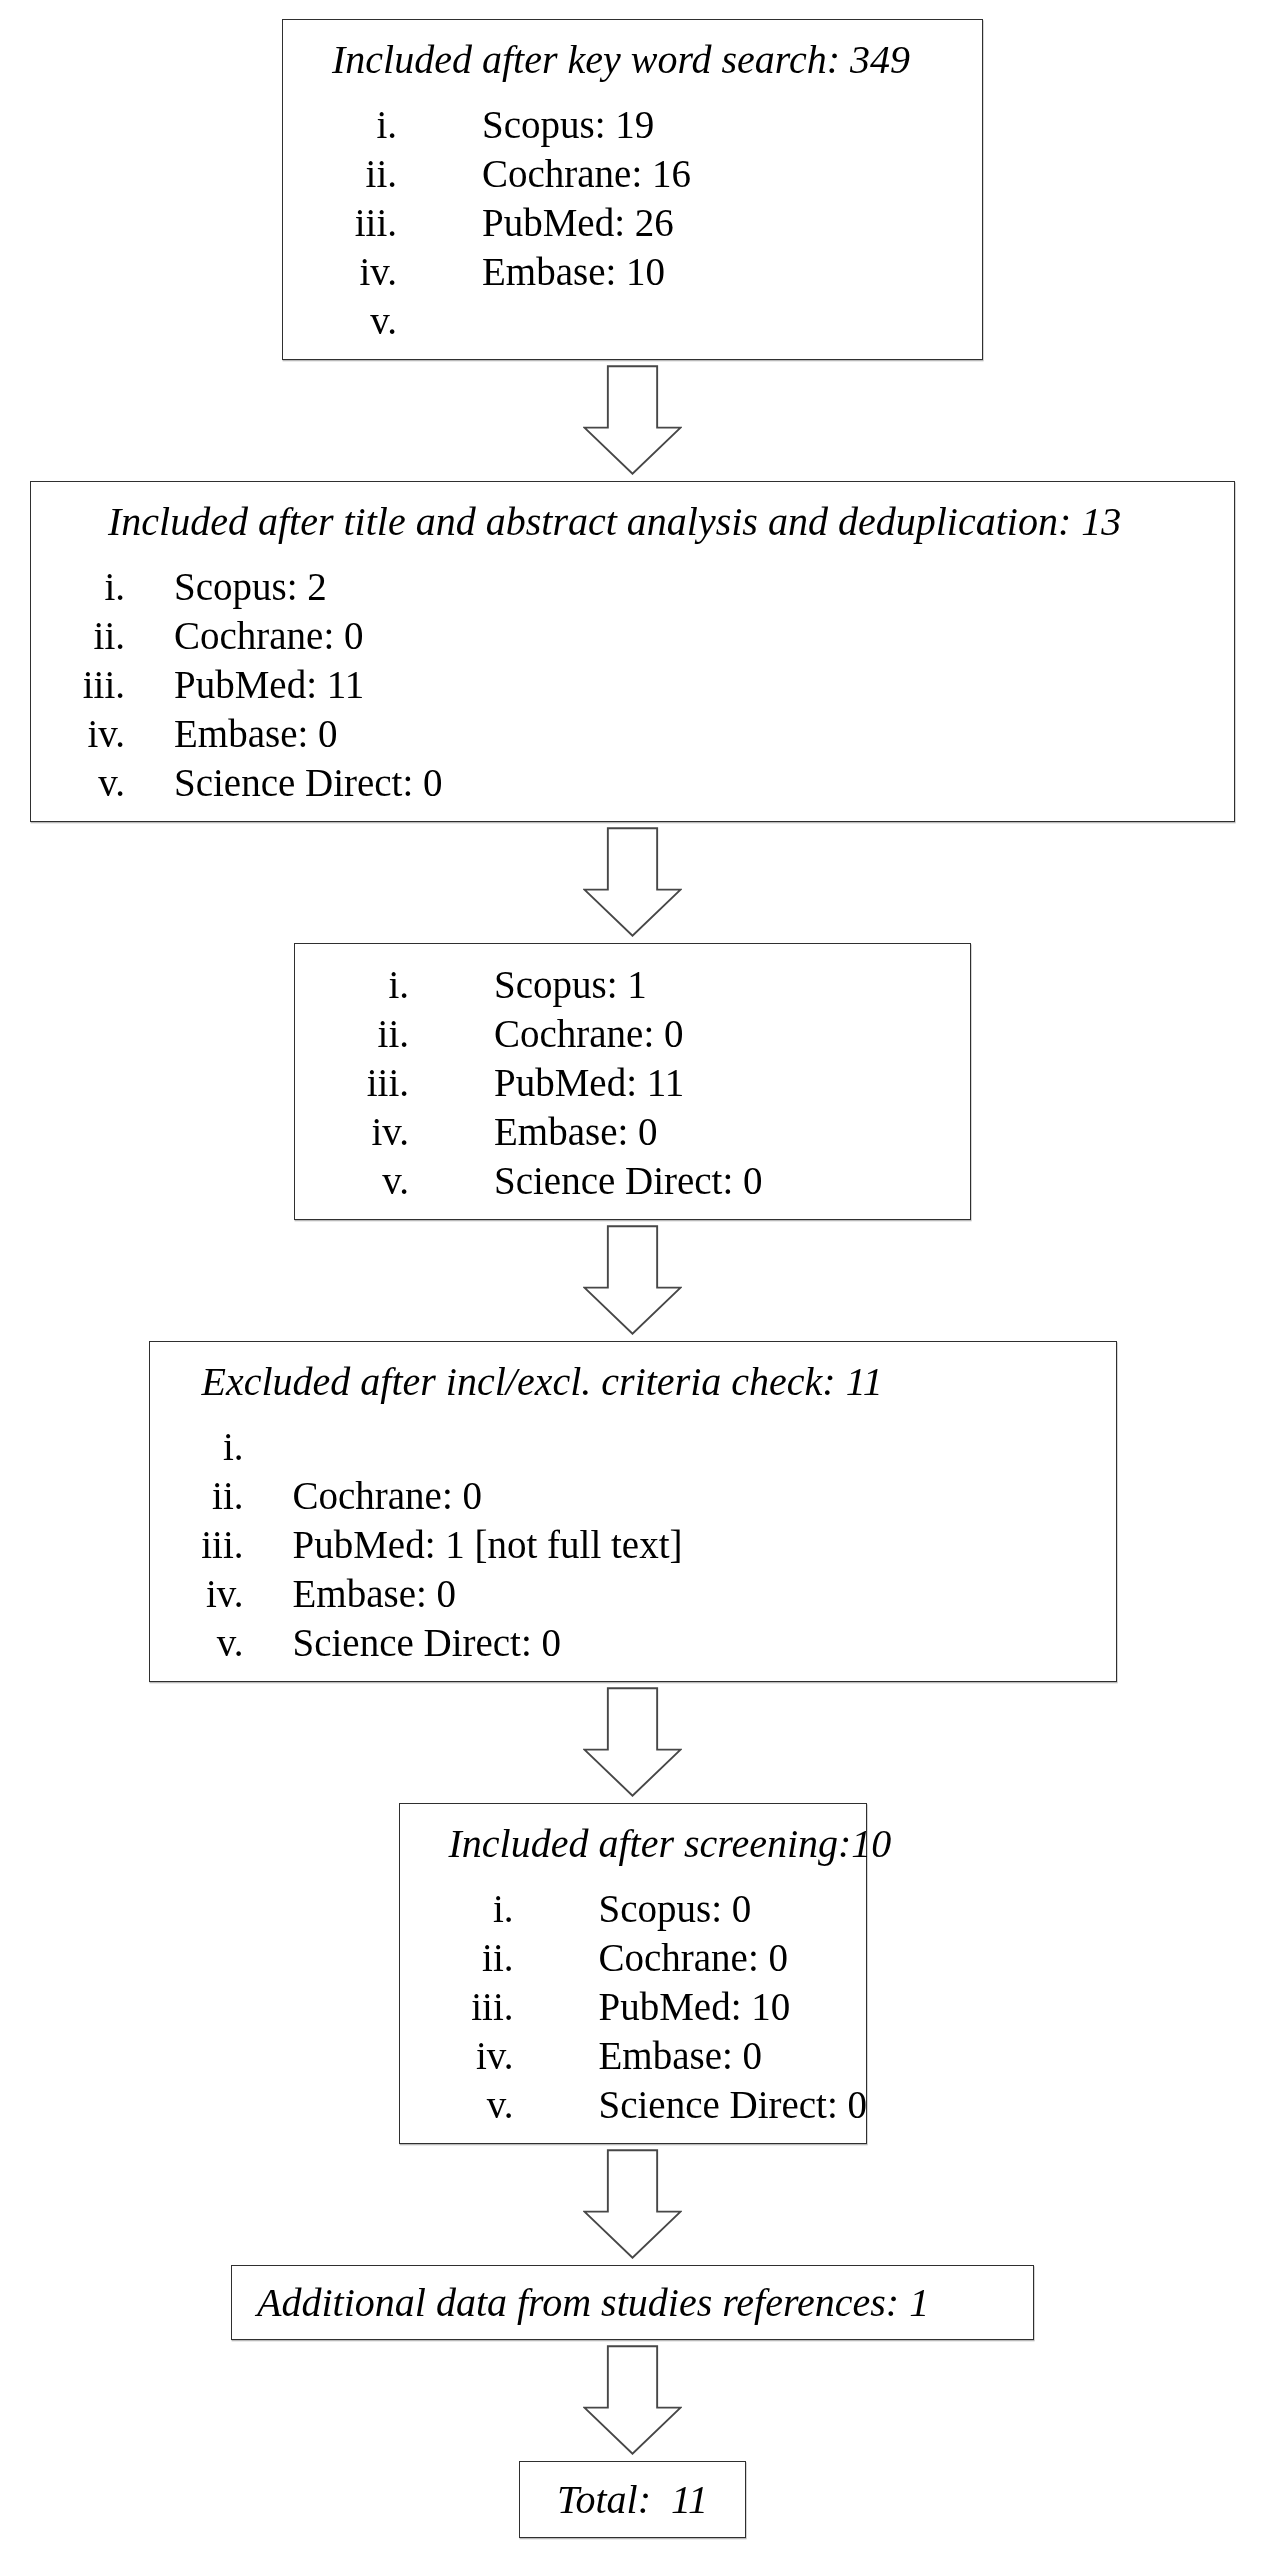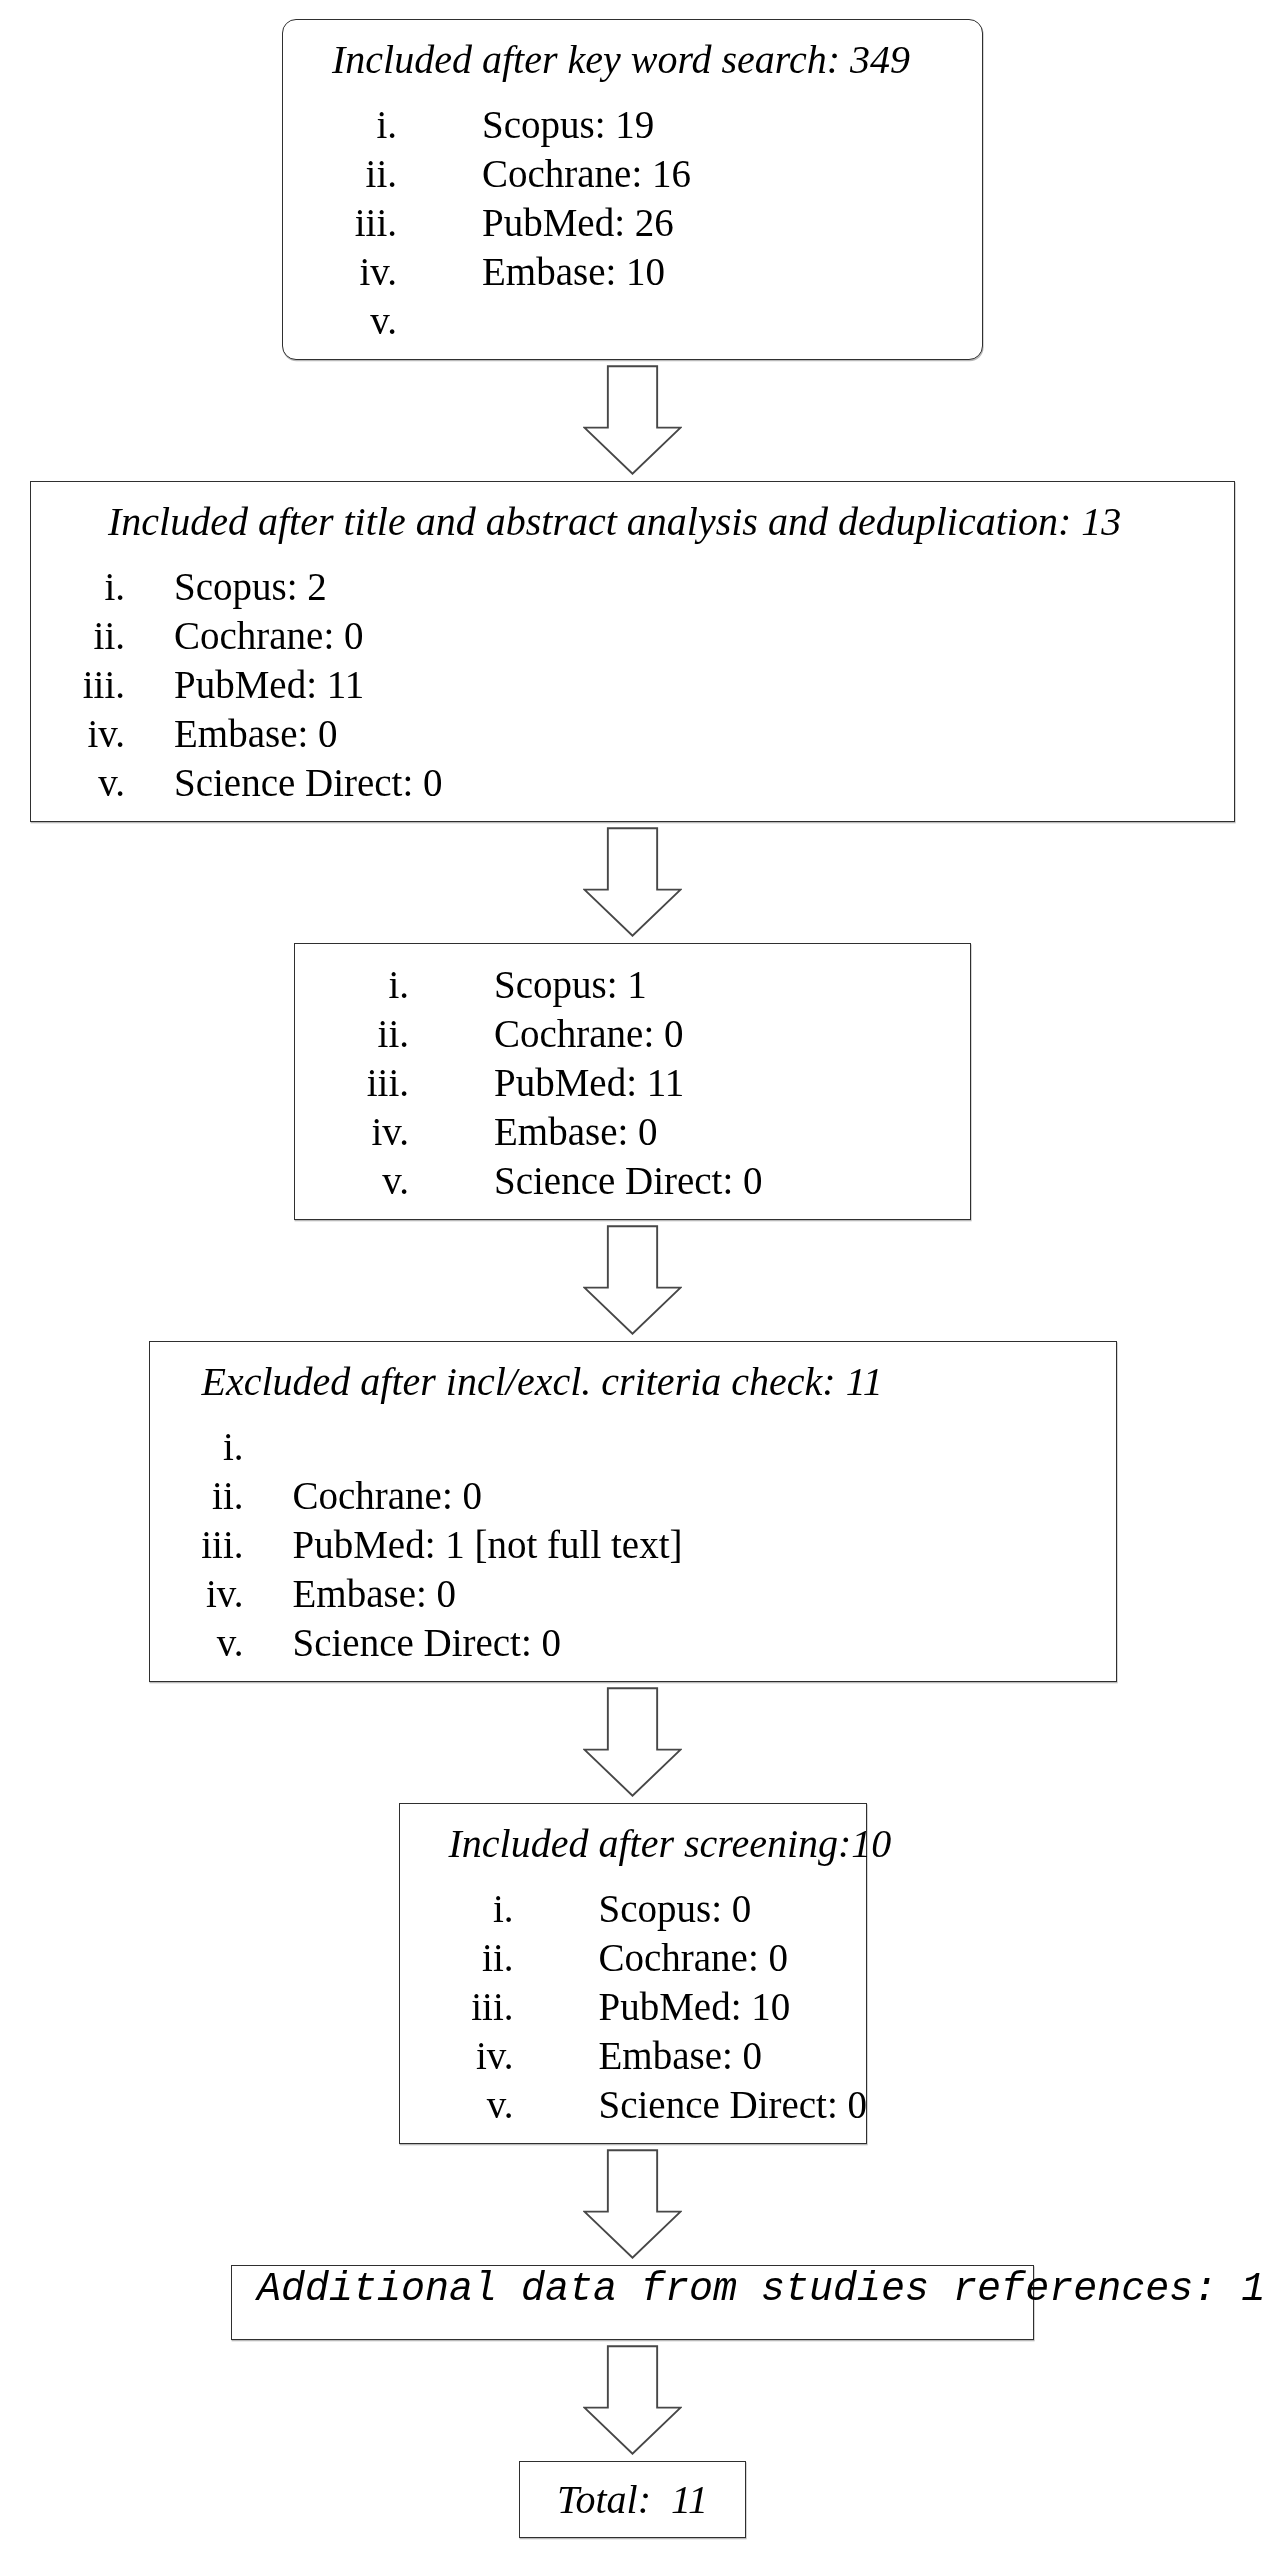--- a/index.html
+++ b/index.html
@@ -20,26 +20,26 @@
     font-family: "Liberation Serif", "DejaVu Serif", serif;
     color: #000000;
   }
   .box {
     box-sizing: border-box;
     border: 1.9px solid #2f2f2f;
     background: #ffffff;
     box-shadow: 0.6px 1.3px 0 0 #b9b9b9;
     padding: 16.4px 19px 14px 19px;
   }
-  .w0 { width: 701px; border-radius: 14px; }
+  .w0 { width: 701px; }
   .w1 { width: 1205px; }
   .w2 { width: 677px; }
   .w3 { width: 968px; }
   .w4 { width: 468px; }
-  .w5 { width: 803px; height: 75px; display: flex; padding: 0 0 0 25px; font-family: Liberation Mono, monospace; }
+  .w5 { width: 803px; height: 75px; display: flex; align-items: center; padding: 0 0 0 25px; }
   .w6 { width: 227px; height: 77px; display: flex; align-items: center; justify-content: center; padding: 0; }
   .title {
     margin: 0 0 16.4px 0;
     font-style: italic;
     font-weight: normal;
     font-size: 40px;
     line-height: 47px;
     padding-left: 30px;
     white-space: pre;
   }

